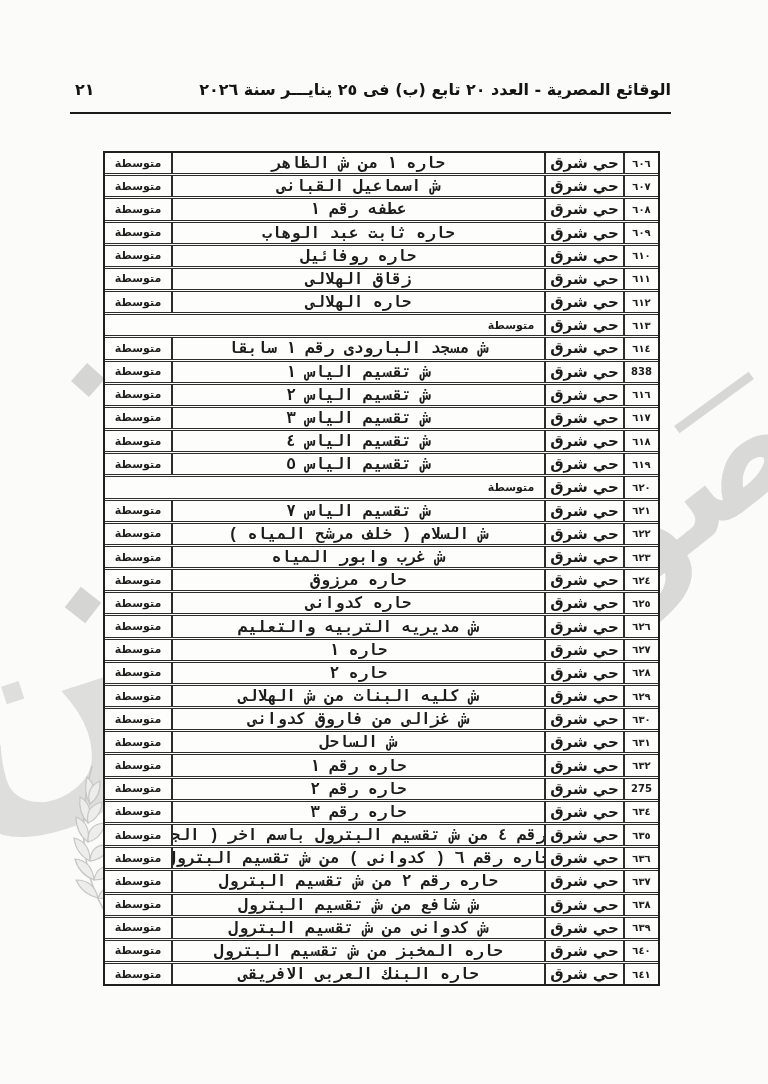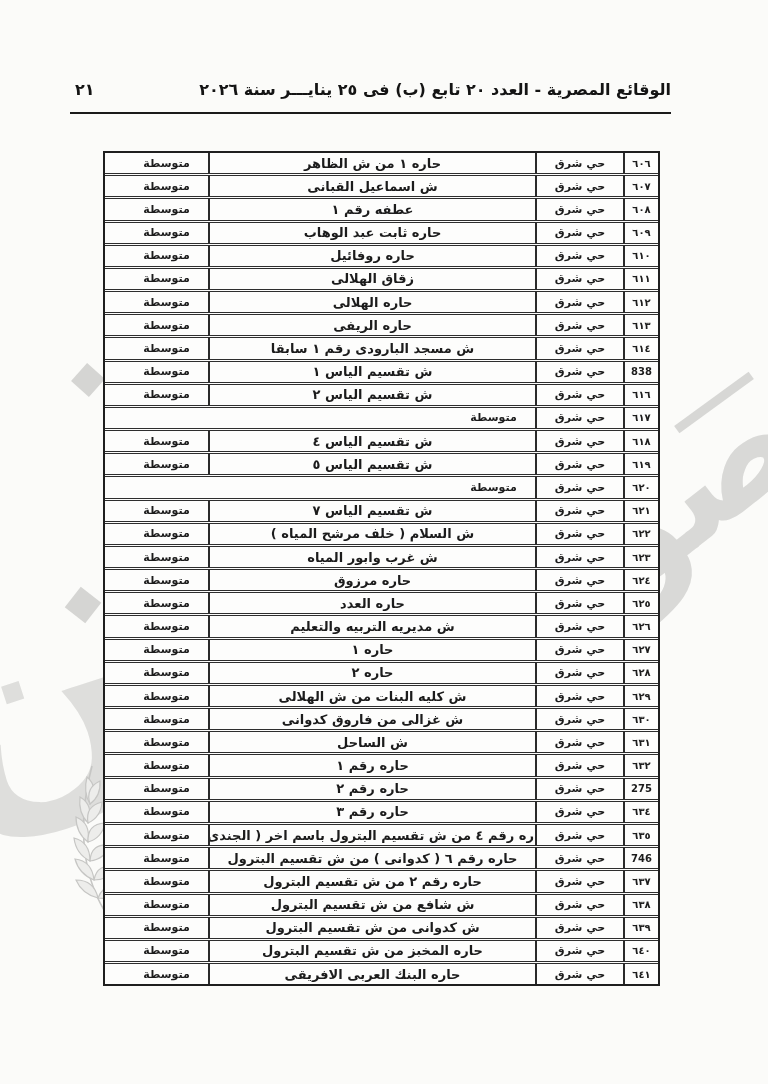--- a/index.html
+++ b/index.html
@@ -67,23 +67,23 @@
   .row:last-child{border-bottom:none;}
   .cell{
     display:flex;align-items:center;justify-content:center;
     font-weight:bold;color:#1c1c1c;
     box-sizing:border-box;
     white-space:nowrap;
     overflow:hidden;
   }
   .cell + .cell{border-right:2px solid #2b2b2b;}
   .c-num{width:33px;font-size:10px;}
-  .c-district{width:88px;font-size:11px;}
-  .c-street{flex:1;font-size:13px;}
-  .c-grade{width:85px;font-size:11px;margin-left:20px;}
+  .c-district{width:79px;font-size:15px;}
+  .c-street{flex:1;font-size:16px;font-family:Liberation Mono, monospace;}
+  .c-grade{width:68px;font-size:11px;}
 </style>
 </head>
 <body>
 
 <div class="page">
 
   <div class="wm wm-right">صور</div>
   <div class="wm wm-left">ن</div>
   <div class="wm-bar wm-bar-1"></div>
   <div class="wm-tri wm-tri-1"></div>
@@ -151,21 +151,20 @@
       </div>
       <div class="row">
         <div class="cell c-num">٦١٢</div>
         <div class="cell c-district">حي شرق</div>
         <div class="cell c-street">حاره الهلالى</div>
         <div class="cell c-grade">متوسطة</div>
       </div>
       <div class="row">
         <div class="cell c-num">٦١٣</div>
         <div class="cell c-district">حي شرق</div>
-        <div class="cell c-street">حاره الريفى</div>
         <div class="cell c-grade">متوسطة</div>
       </div>
       <div class="row">
         <div class="cell c-num">٦١٤</div>
         <div class="cell c-district">حي شرق</div>
         <div class="cell c-street">ش مسجد البارودى رقم ١ سابقا</div>
         <div class="cell c-grade">متوسطة</div>
       </div>
       <div class="row">
         <div class="cell c-num">838</div>
@@ -175,20 +174,21 @@
       </div>
       <div class="row">
         <div class="cell c-num">٦١٦</div>
         <div class="cell c-district">حي شرق</div>
         <div class="cell c-street">ش تقسيم الياس ٢</div>
         <div class="cell c-grade">متوسطة</div>
       </div>
       <div class="row">
         <div class="cell c-num">٦١٧</div>
         <div class="cell c-district">حي شرق</div>
+        <div class="cell c-street">ش تقسيم الياس ٣</div>
         <div class="cell c-grade">متوسطة</div>
       </div>
       <div class="row">
         <div class="cell c-num">٦١٨</div>
         <div class="cell c-district">حي شرق</div>
         <div class="cell c-street">ش تقسيم الياس ٤</div>
         <div class="cell c-grade">متوسطة</div>
       </div>
       <div class="row">
         <div class="cell c-num">٦١٩</div>
@@ -221,21 +221,21 @@
       </div>
       <div class="row">
         <div class="cell c-num">٦٢٤</div>
         <div class="cell c-district">حي شرق</div>
         <div class="cell c-street">حاره مرزوق</div>
         <div class="cell c-grade">متوسطة</div>
       </div>
       <div class="row">
         <div class="cell c-num">٦٢٥</div>
         <div class="cell c-district">حي شرق</div>
-        <div class="cell c-street">حاره العدد</div>
+        <div class="cell c-street">حاره كدوانى</div>
         <div class="cell c-grade">متوسطة</div>
       </div>
       <div class="row">
         <div class="cell c-num">٦٢٦</div>
         <div class="cell c-district">حي شرق</div>
         <div class="cell c-street">ش مديريه التربيه والتعليم</div>
         <div class="cell c-grade">متوسطة</div>
       </div>
       <div class="row">
         <div class="cell c-num">٦٢٧</div>
@@ -285,21 +285,21 @@
         <div class="cell c-street">حاره رقم ٣</div>
         <div class="cell c-grade">متوسطة</div>
       </div>
       <div class="row">
         <div class="cell c-num">٦٣٥</div>
         <div class="cell c-district">حي شرق</div>
         <div class="cell c-street">حاره رقم ٤ من ش تقسيم البترول باسم اخر ( الجندى )</div>
         <div class="cell c-grade">متوسطة</div>
       </div>
       <div class="row">
-        <div class="cell c-num">746</div>
+        <div class="cell c-num">٦٣٦</div>
         <div class="cell c-district">حي شرق</div>
         <div class="cell c-street">حاره رقم ٦ ( كدوانى ) من ش تقسيم البترول</div>
         <div class="cell c-grade">متوسطة</div>
       </div>
       <div class="row">
         <div class="cell c-num">٦٣٧</div>
         <div class="cell c-district">حي شرق</div>
         <div class="cell c-street">حاره رقم ٢ من ش تقسيم البترول</div>
         <div class="cell c-grade">متوسطة</div>
       </div>

